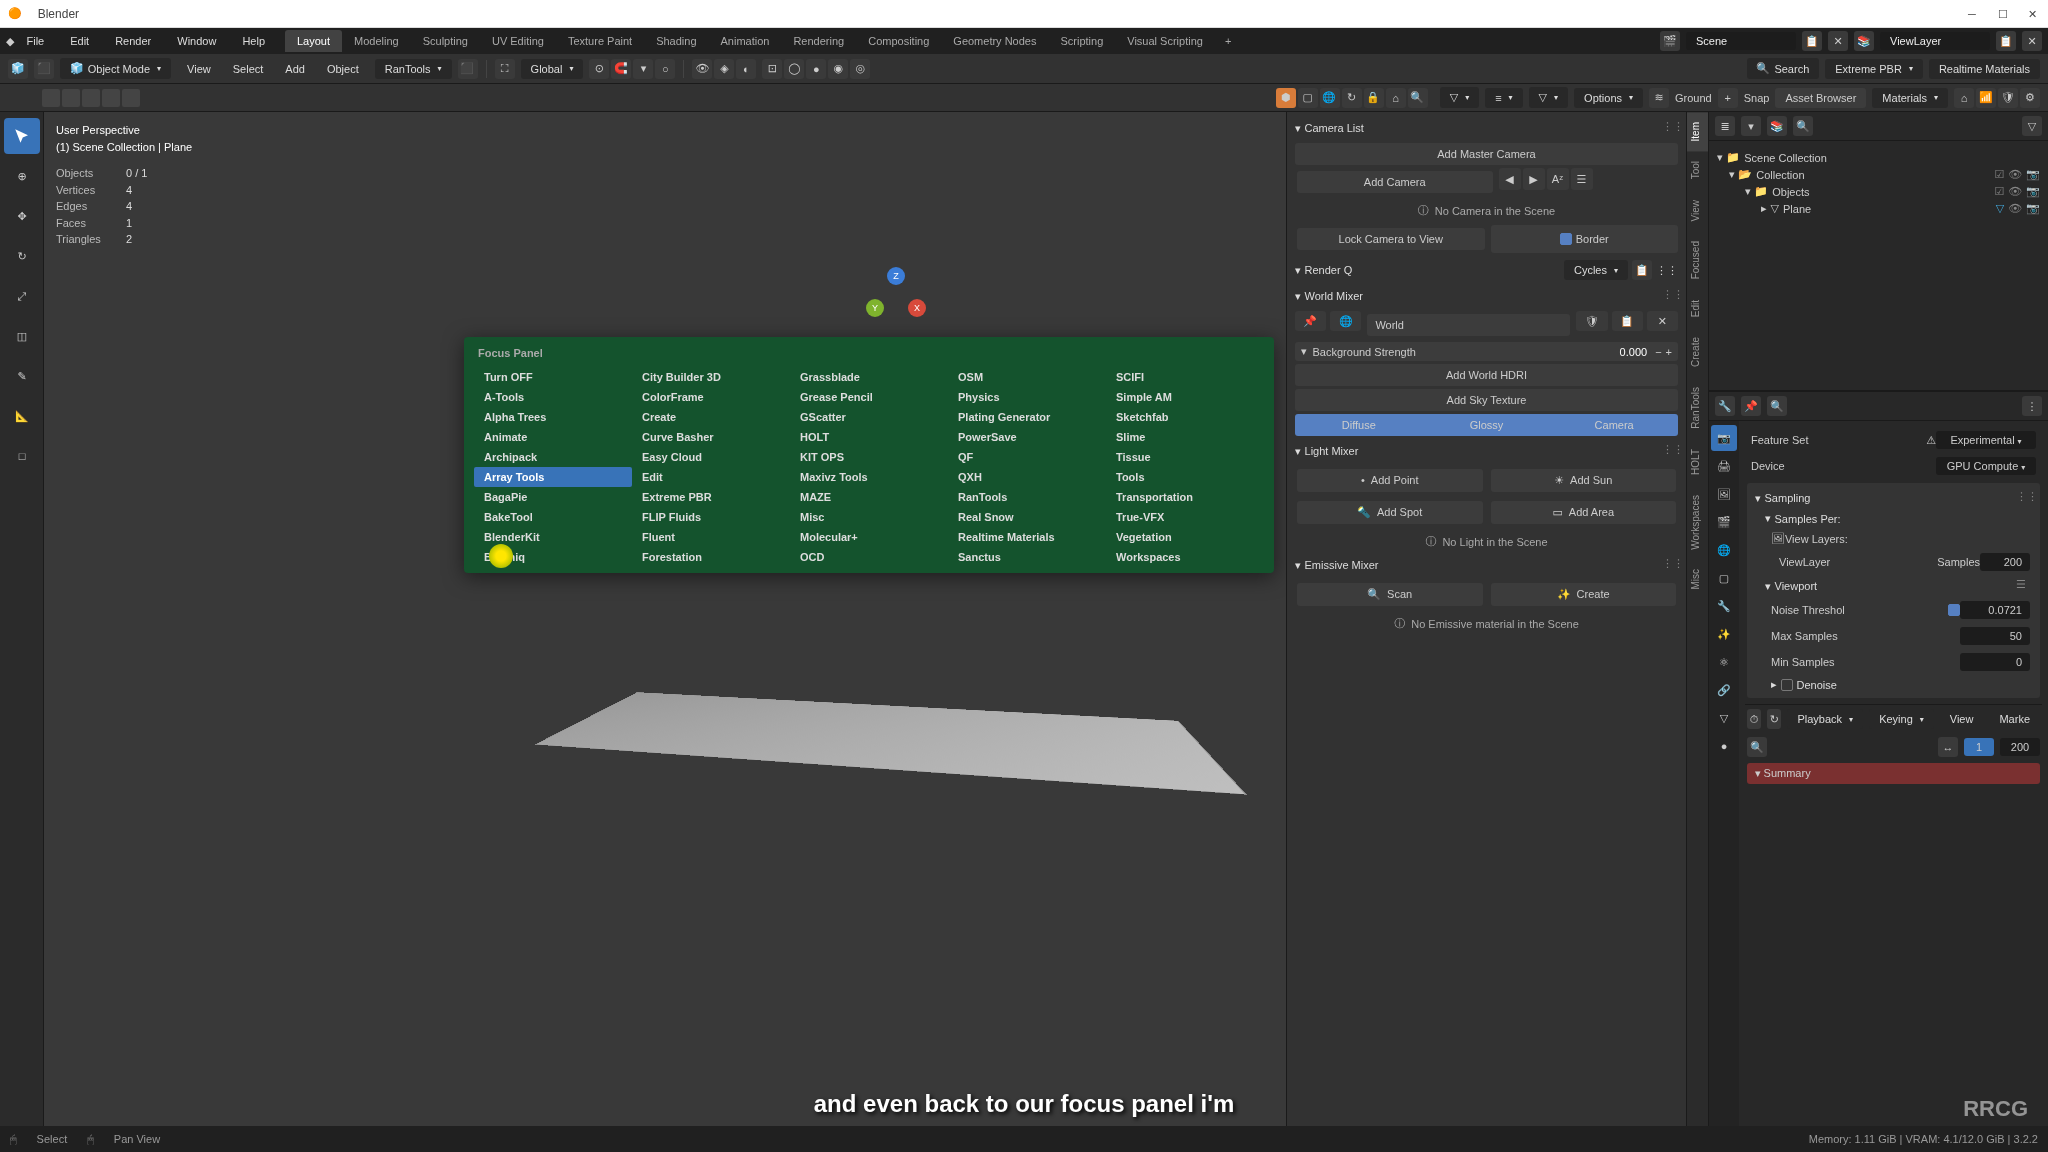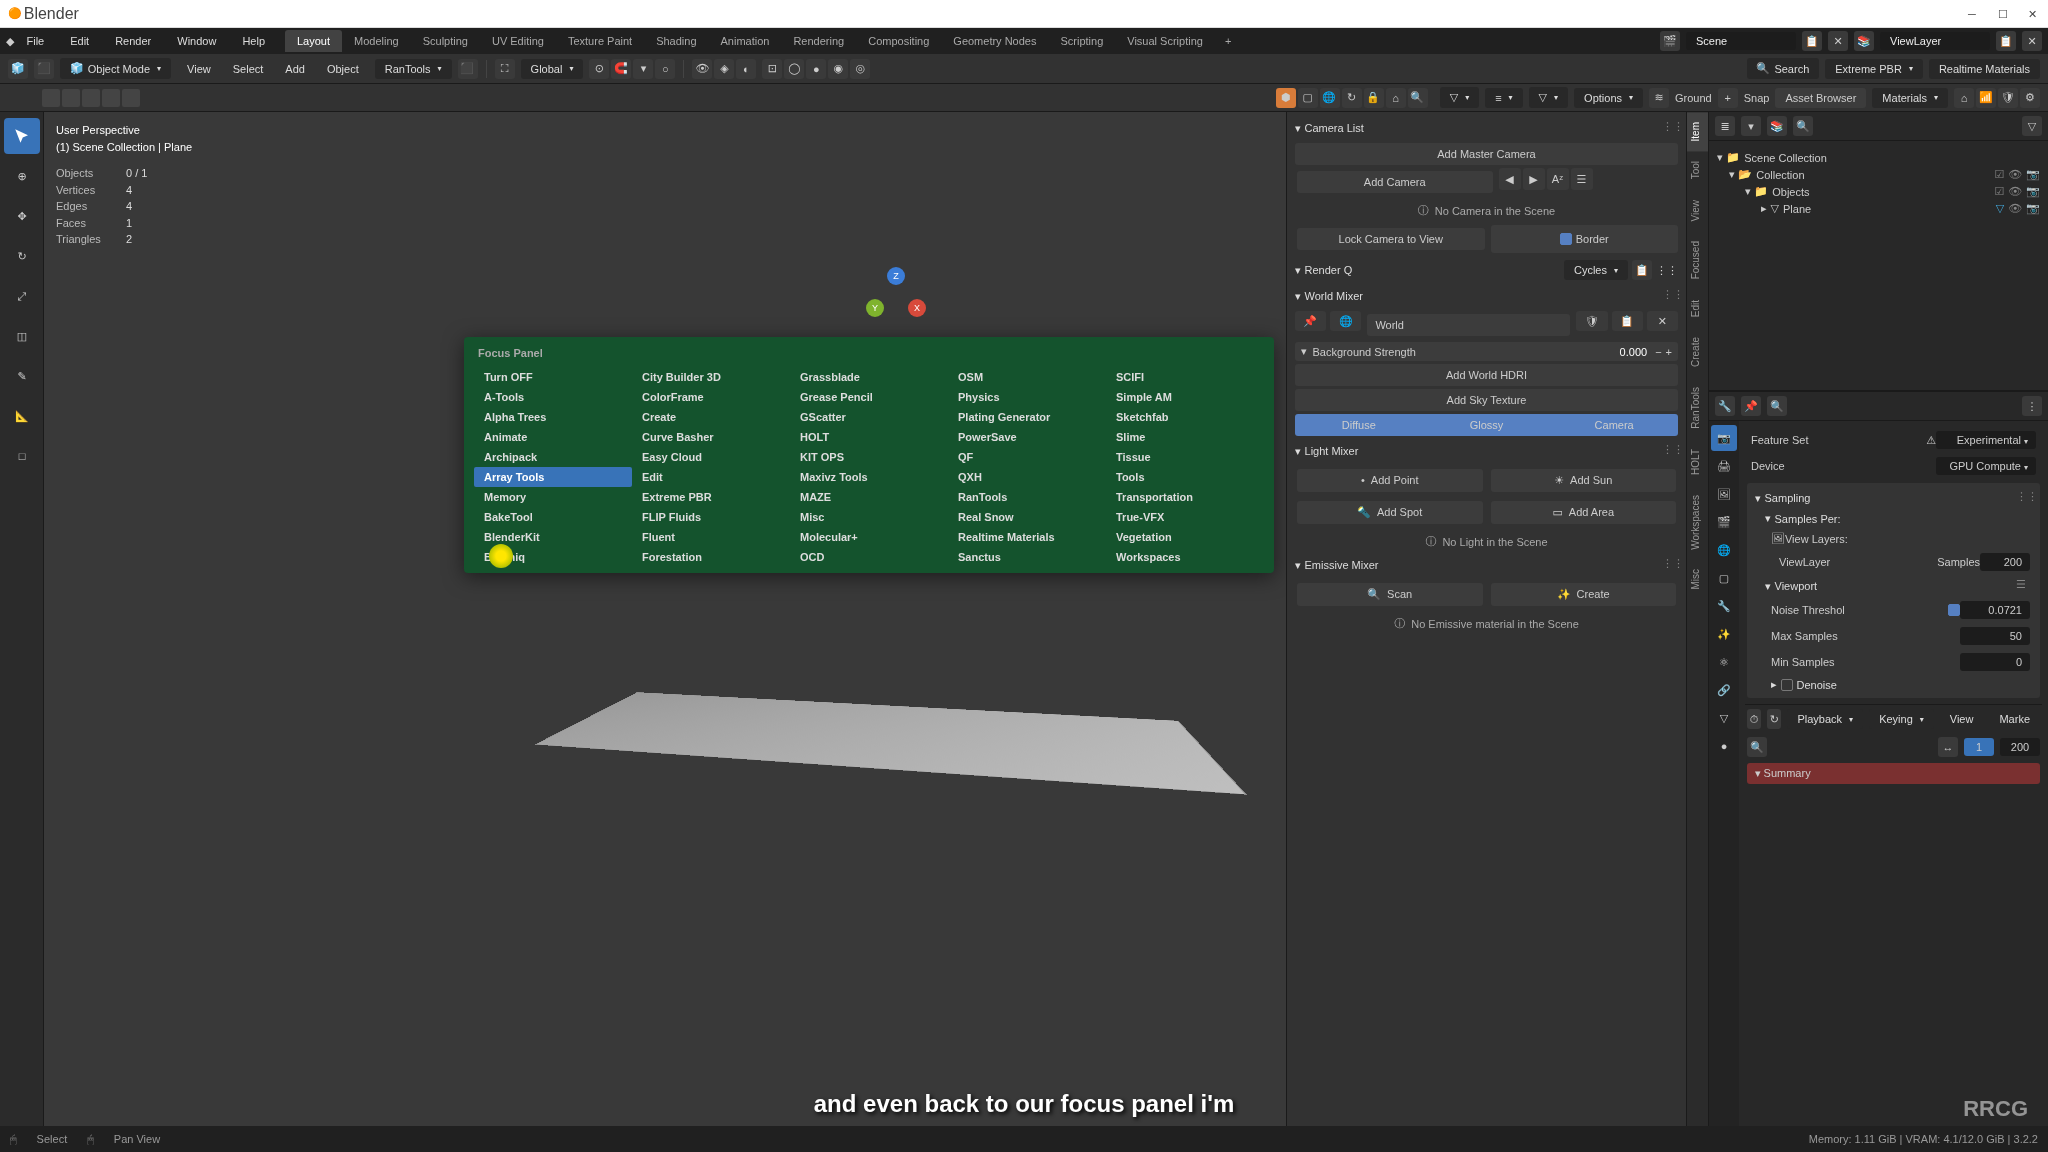--- a/index.html
+++ b/index.html
@@ -1,20 +1,20 @@
 <!DOCTYPE html>
 <html><head>
 <meta charset="utf-8">
 <style>
 * { margin: 0; padding: 0; box-sizing: border-box; font-family: -apple-system, BlinkMacSystemFont, "Segoe UI", sans-serif; font-size: 11px; }
 body { background: #2b2b2b; color: #ccc; overflow: hidden; width: 2048px; height: 1152px; position: relative; }
 
 
 .titlebar { background: #fff; height: 28px; display: flex; align-items: center; padding: 0 8px; color: #444; border-bottom: 1px solid #ddd; }
-.titlebar-title { margin-left: 2px; font-size: 16px; }
+.titlebar-title { margin-left: 16px; font-size: 12px; }
 .titlebar-controls { margin-left: auto; display: flex; gap: 18px; }
 .tb-ctrl { width: 12px; height: 12px; cursor: pointer; }
 
 
 .topmenu { background: #202020; height: 26px; display: flex; align-items: center; padding: 0 6px; gap: 2px; }
 .topmenu-left { display: flex; gap: 6px; align-items: center; }
 .menu-item { padding: 4px 10px; color: #ddd; cursor: pointer; }
 .tabs { display: flex; margin-left: 8px; }
 .tab { padding: 5px 12px; color: #aaa; cursor: pointer; border-radius: 3px 3px 0 0; }
 .tab.active { background: #424242; color: #fff; }
@@ -102,21 +102,21 @@
 .out-indent-2 { padding-left: 32px; }
 .out-indent-3 { padding-left: 48px; }
 
 .props { flex: 1; display: flex; }
 .props-tabs { width: 30px; background: #232323; display: flex; flex-direction: column; gap: 2px; padding: 4px 2px; }
 .pt { width: 26px; height: 26px; border-radius: 3px; display: flex; align-items: center; justify-content: center; cursor: pointer; }
 .pt.active { background: #3873b8; }
 .props-body { flex: 1; padding: 6px; overflow-y: auto; }
 .prop-row { display: flex; align-items: center; padding: 4px 6px; }
 .prop-row .lab { flex: 1; color: #ccc; }
-.prop-field { background: #1c1c1c; padding: 3px 8px; border-radius: 3px; min-width: 100px; text-align: right; }
+.prop-field { background: #1c1c1c; padding: 3px 8px; border-radius: 3px; min-width: 100px; text-align: center; }
 .prop-section { background: #343434; border-radius: 3px; margin: 4px 2px; padding: 4px; }
 .prop-section-h { display: flex; align-items: center; gap: 4px; padding: 3px 4px; color: #ddd; }
 
 
 .footer { position: absolute; bottom: 0; left: 0; right: 0; height: 26px; background: #202020; display: flex; align-items: center; padding: 0 10px; color: #999; gap: 20px; }
 
 
 .subs { position: absolute; bottom: 34px; left: 50%; transform: translateX(-50%); text-align: center; }
 .sub-cn { font-size: 28px; font-weight: 700; color: #fff; text-shadow: 2px 2px 4px #000; }
 .sub-en { font-size: 24px; font-weight: 700; color: #fff; text-shadow: 2px 2px 4px #000; margin-top: 2px; }
@@ -339,21 +339,21 @@
           <div class="fp-item">Archipack</div>
           <div class="fp-item">Easy Cloud</div>
           <div class="fp-item">KIT OPS</div>
           <div class="fp-item">QF</div>
           <div class="fp-item">Tissue</div>
           <div class="fp-item sel">Array Tools</div>
           <div class="fp-item">Edit</div>
           <div class="fp-item">Maxivz Tools</div>
           <div class="fp-item">QXH</div>
           <div class="fp-item">Tools</div>
-          <div class="fp-item">Memory</div>
+          <div class="fp-item">BagaPie</div>
           <div class="fp-item">Extreme PBR</div>
           <div class="fp-item">MAZE</div>
           <div class="fp-item">RanTools</div>
           <div class="fp-item">Transportation</div>
           <div class="fp-item">BakeTool</div>
           <div class="fp-item">FLIP Fluids</div>
           <div class="fp-item">Misc</div>
           <div class="fp-item">Real Snow</div>
           <div class="fp-item">True-VFX</div>
           <div class="fp-item">BlenderKit</div>

